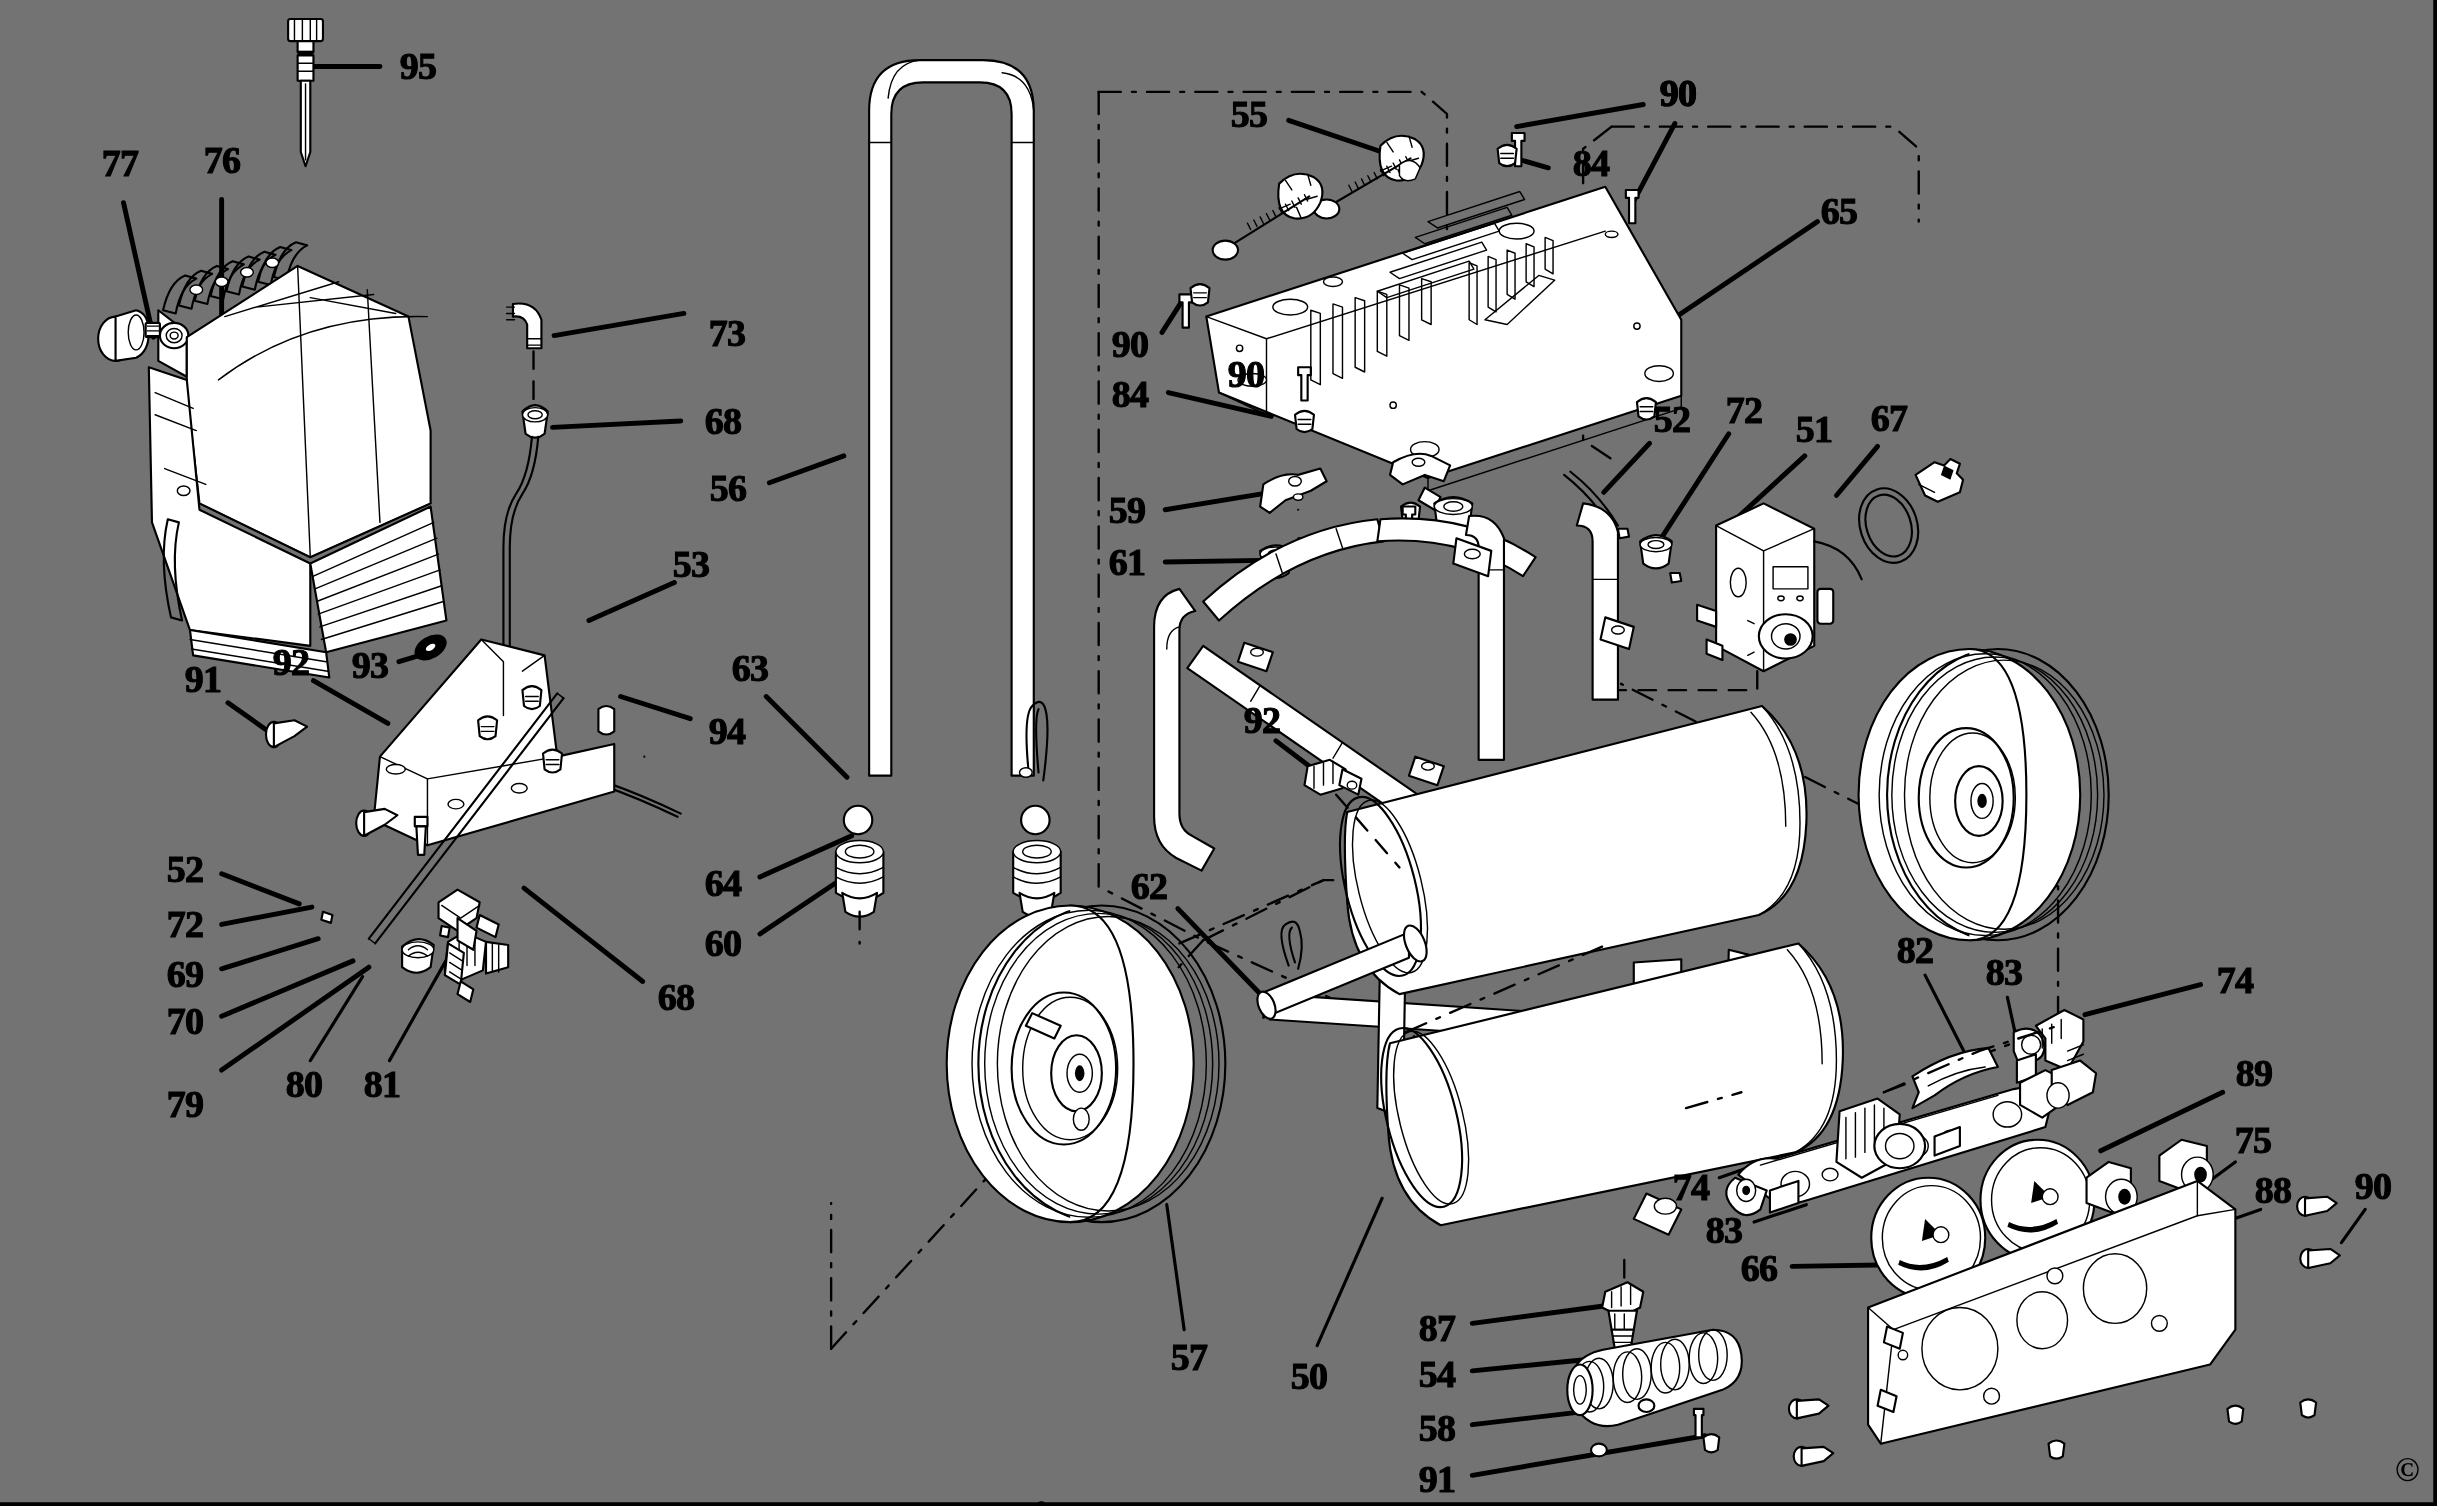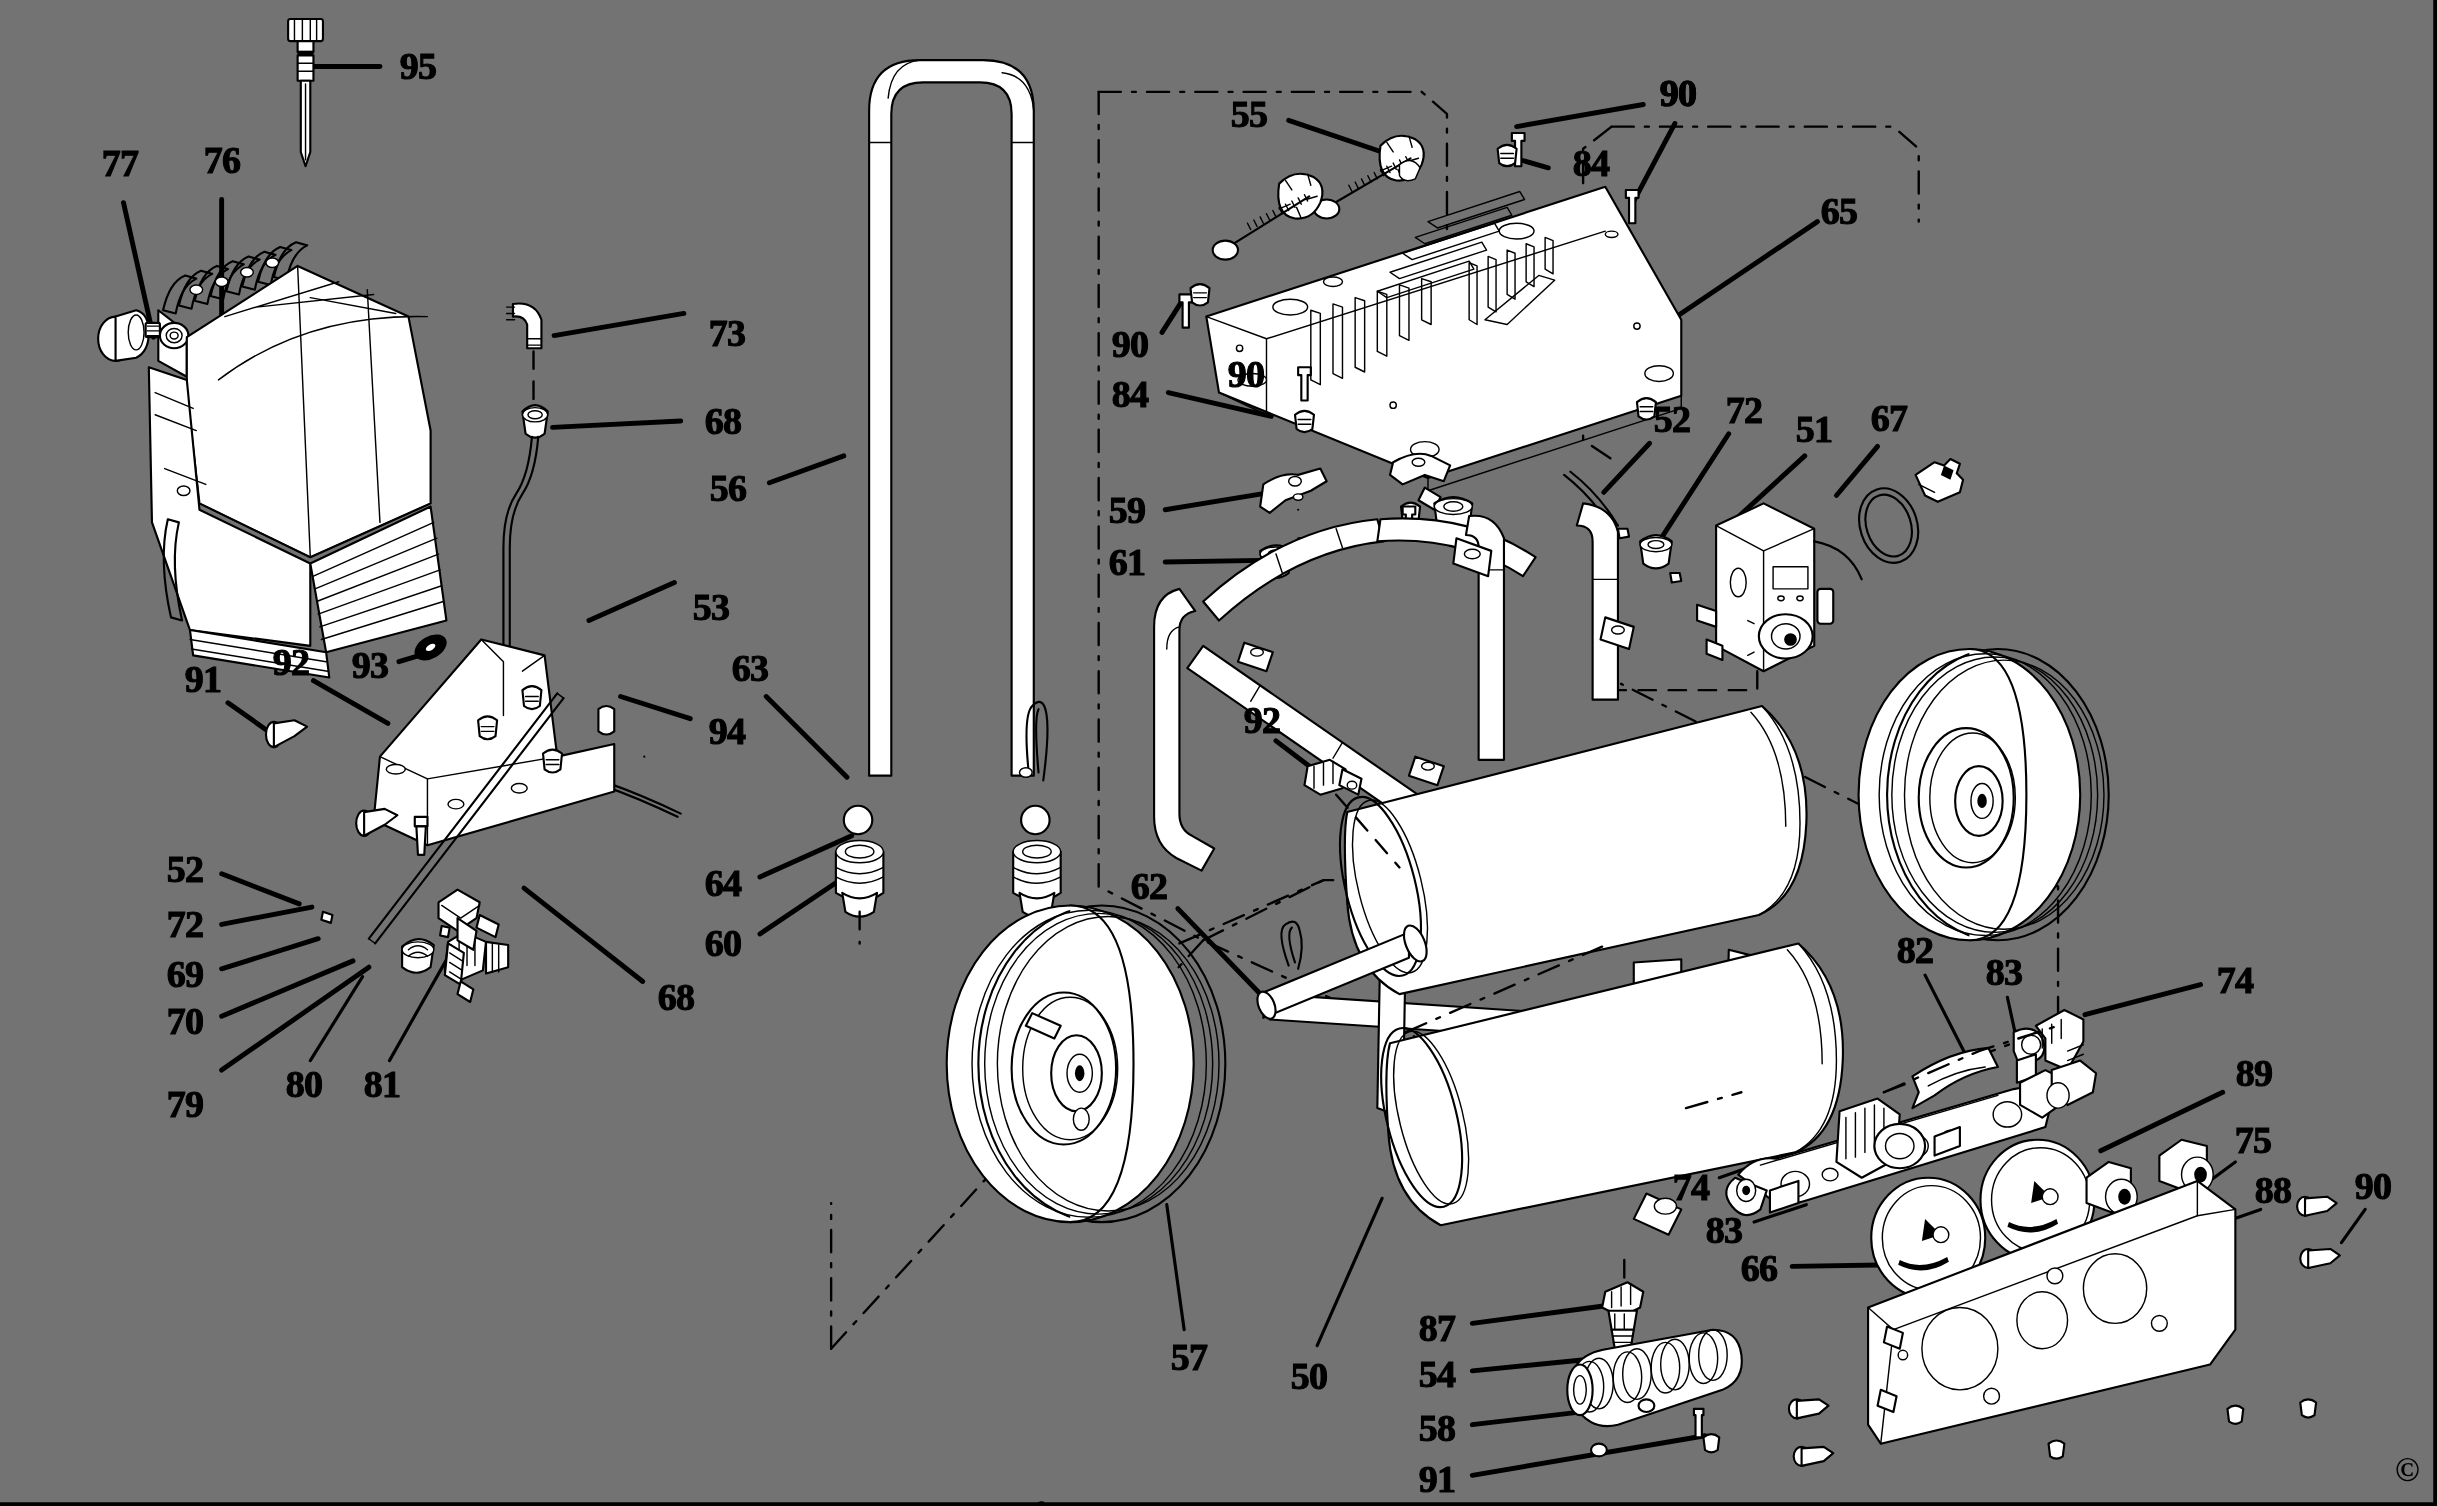--- a/index.html
+++ b/index.html
@@ -735,21 +735,21 @@
       <div class="lbl" style="left: 1249px; top: 114px;">55</div>
       <div class="lbl" style="left: 1591px; top: 163px;">84</div>
       <div class="lbl" style="left: 1678px; top: 93px;">90</div>
       <div class="lbl" style="left: 1678px; top: 93px;">90</div>
       <div class="lbl" style="left: 1839px; top: 195px; margin-top: 16px;">65</div>
       <div class="lbl" style="left: 723px; top: 421px;">68</div>
       <div class="lbl" style="left: 728px; top: 488px;">56</div>
       <div class="lbl" style="left: 1130px; top: 344px;">90</div>
       <div class="lbl" style="left: 1130px; top: 394px;">84</div>
       <div class="lbl" style="left: 1246px; top: 374px;">90</div>
-      <div class="lbl" style="left: 711px; top: 564px; margin-top: 43px;">53</div>
+      <div class="lbl" style="left: 691px; top: 564px;">53</div>
       <div class="lbl" style="left: 1672px; top: 419px;">52</div>
       <div class="lbl" style="left: 1744px; top: 410px;">72</div>
       <div class="lbl" style="left: 1814px; top: 429px;">51</div>
       <div class="lbl" style="left: 1889px; top: 418px;">67</div>
       <div class="lbl" style="left: 1127px; top: 510px;">59</div>
       <div class="lbl" style="left: 1127px; top: 562px;">61</div>
       <div class="lbl" style="left: 203px; top: 679px;">91</div>
       <div class="lbl" style="left: 291px; top: 662px;">92</div>
       <div class="lbl" style="left: 370px; top: 665px;">93</div>
       <div class="lbl" style="left: 750px; top: 668px;">63</div>

